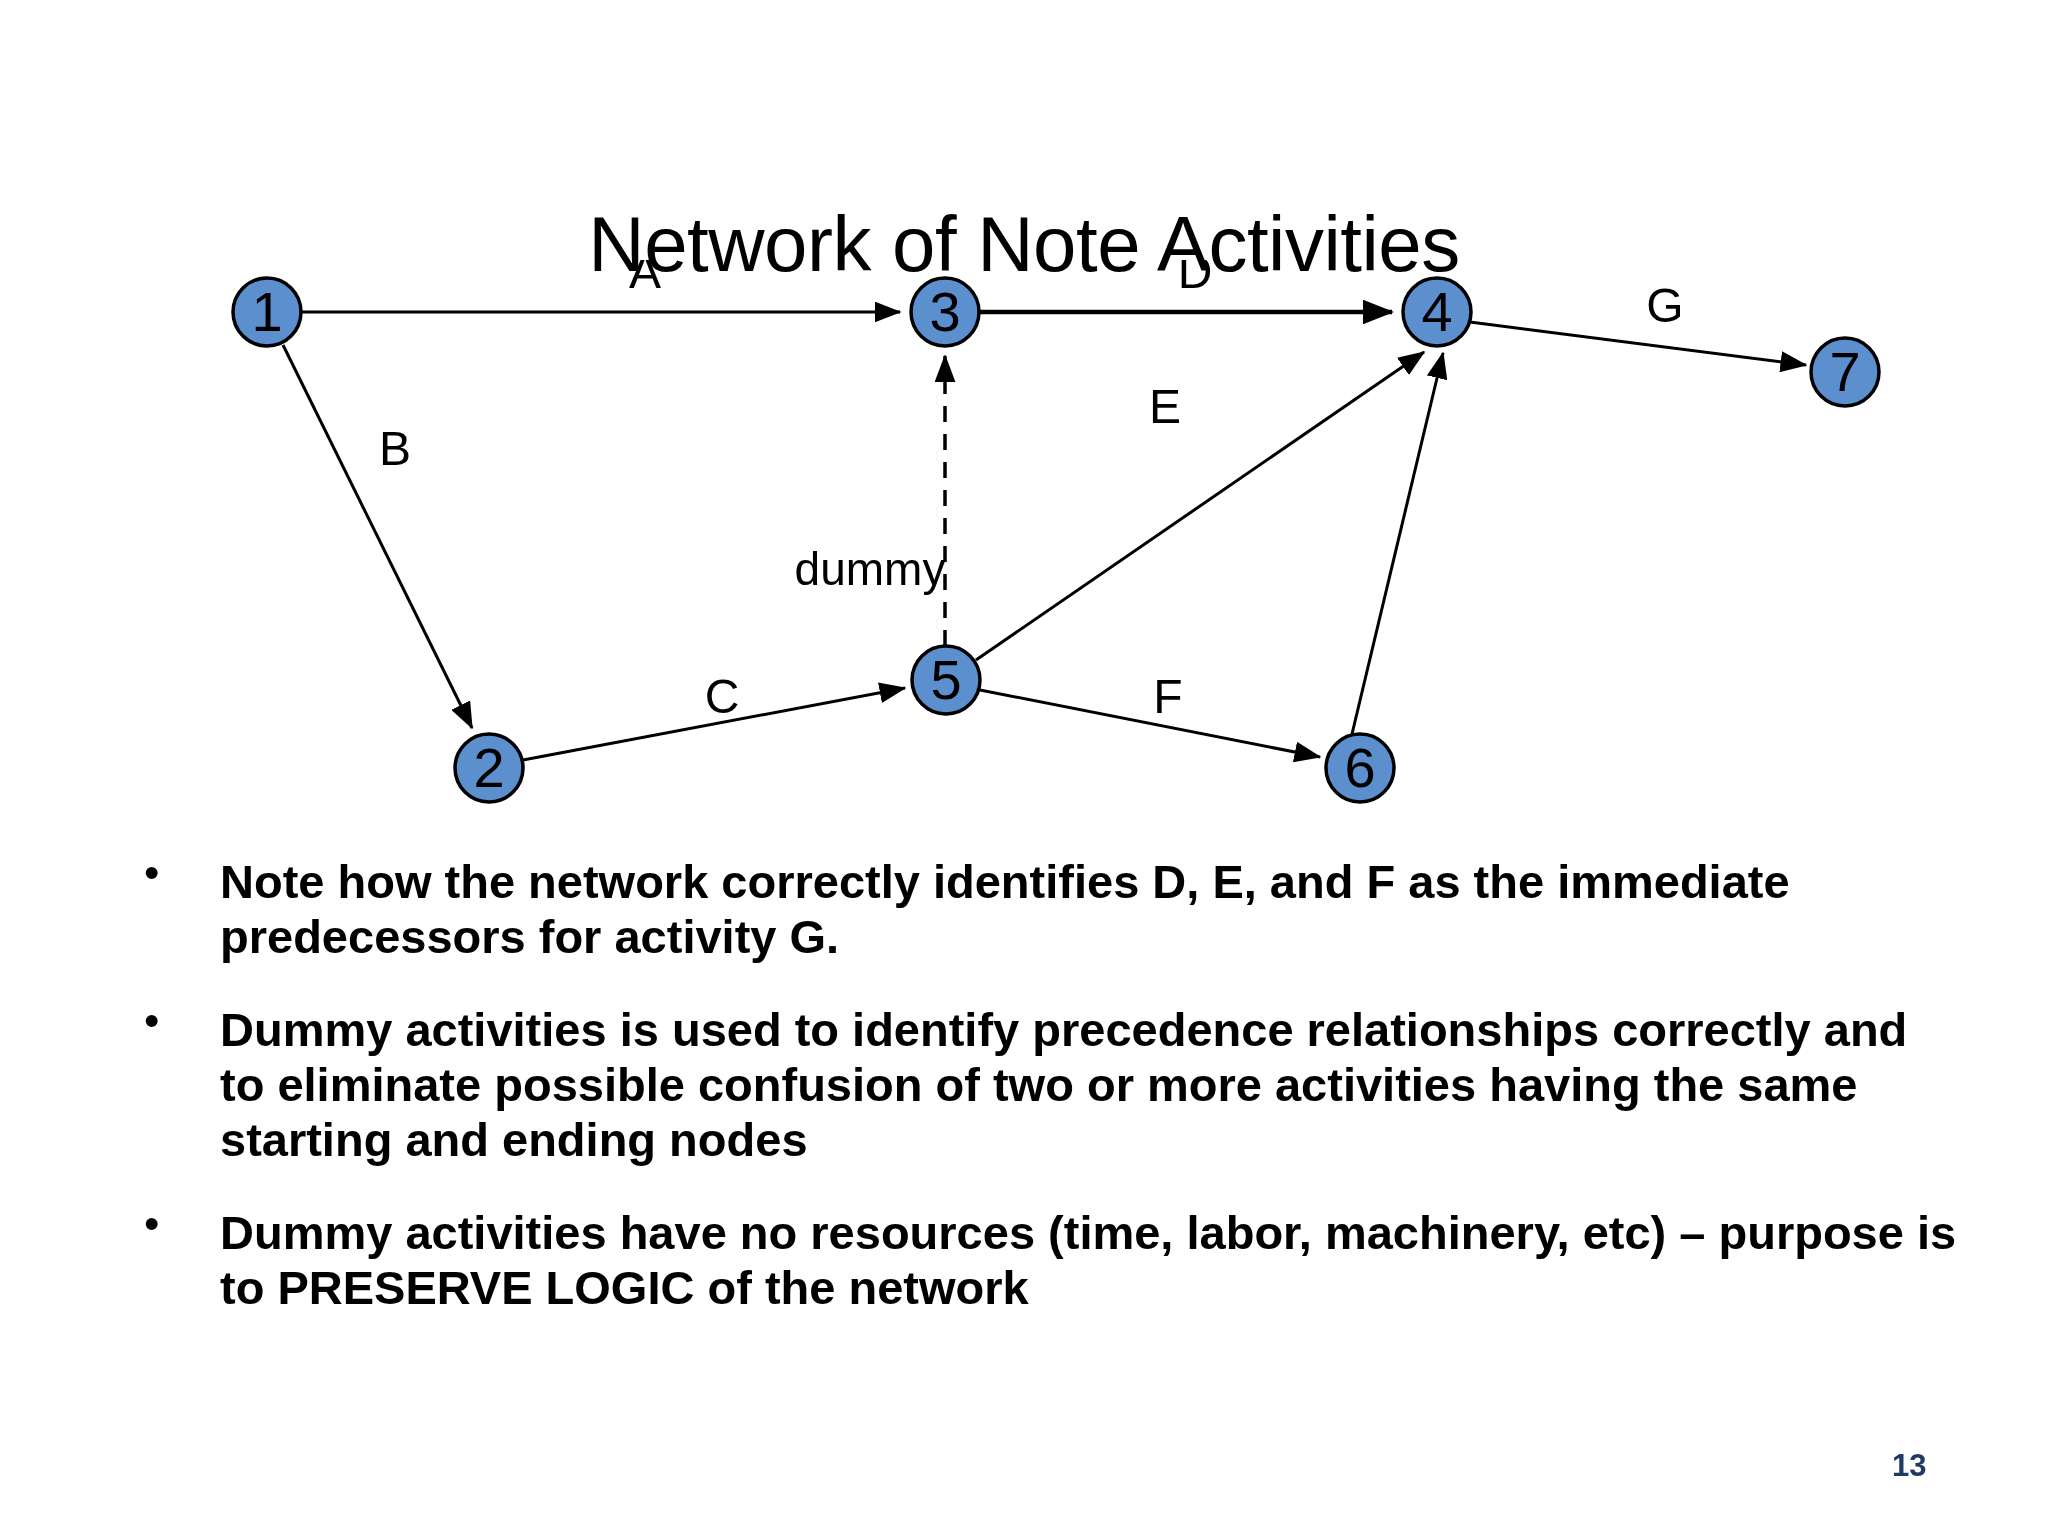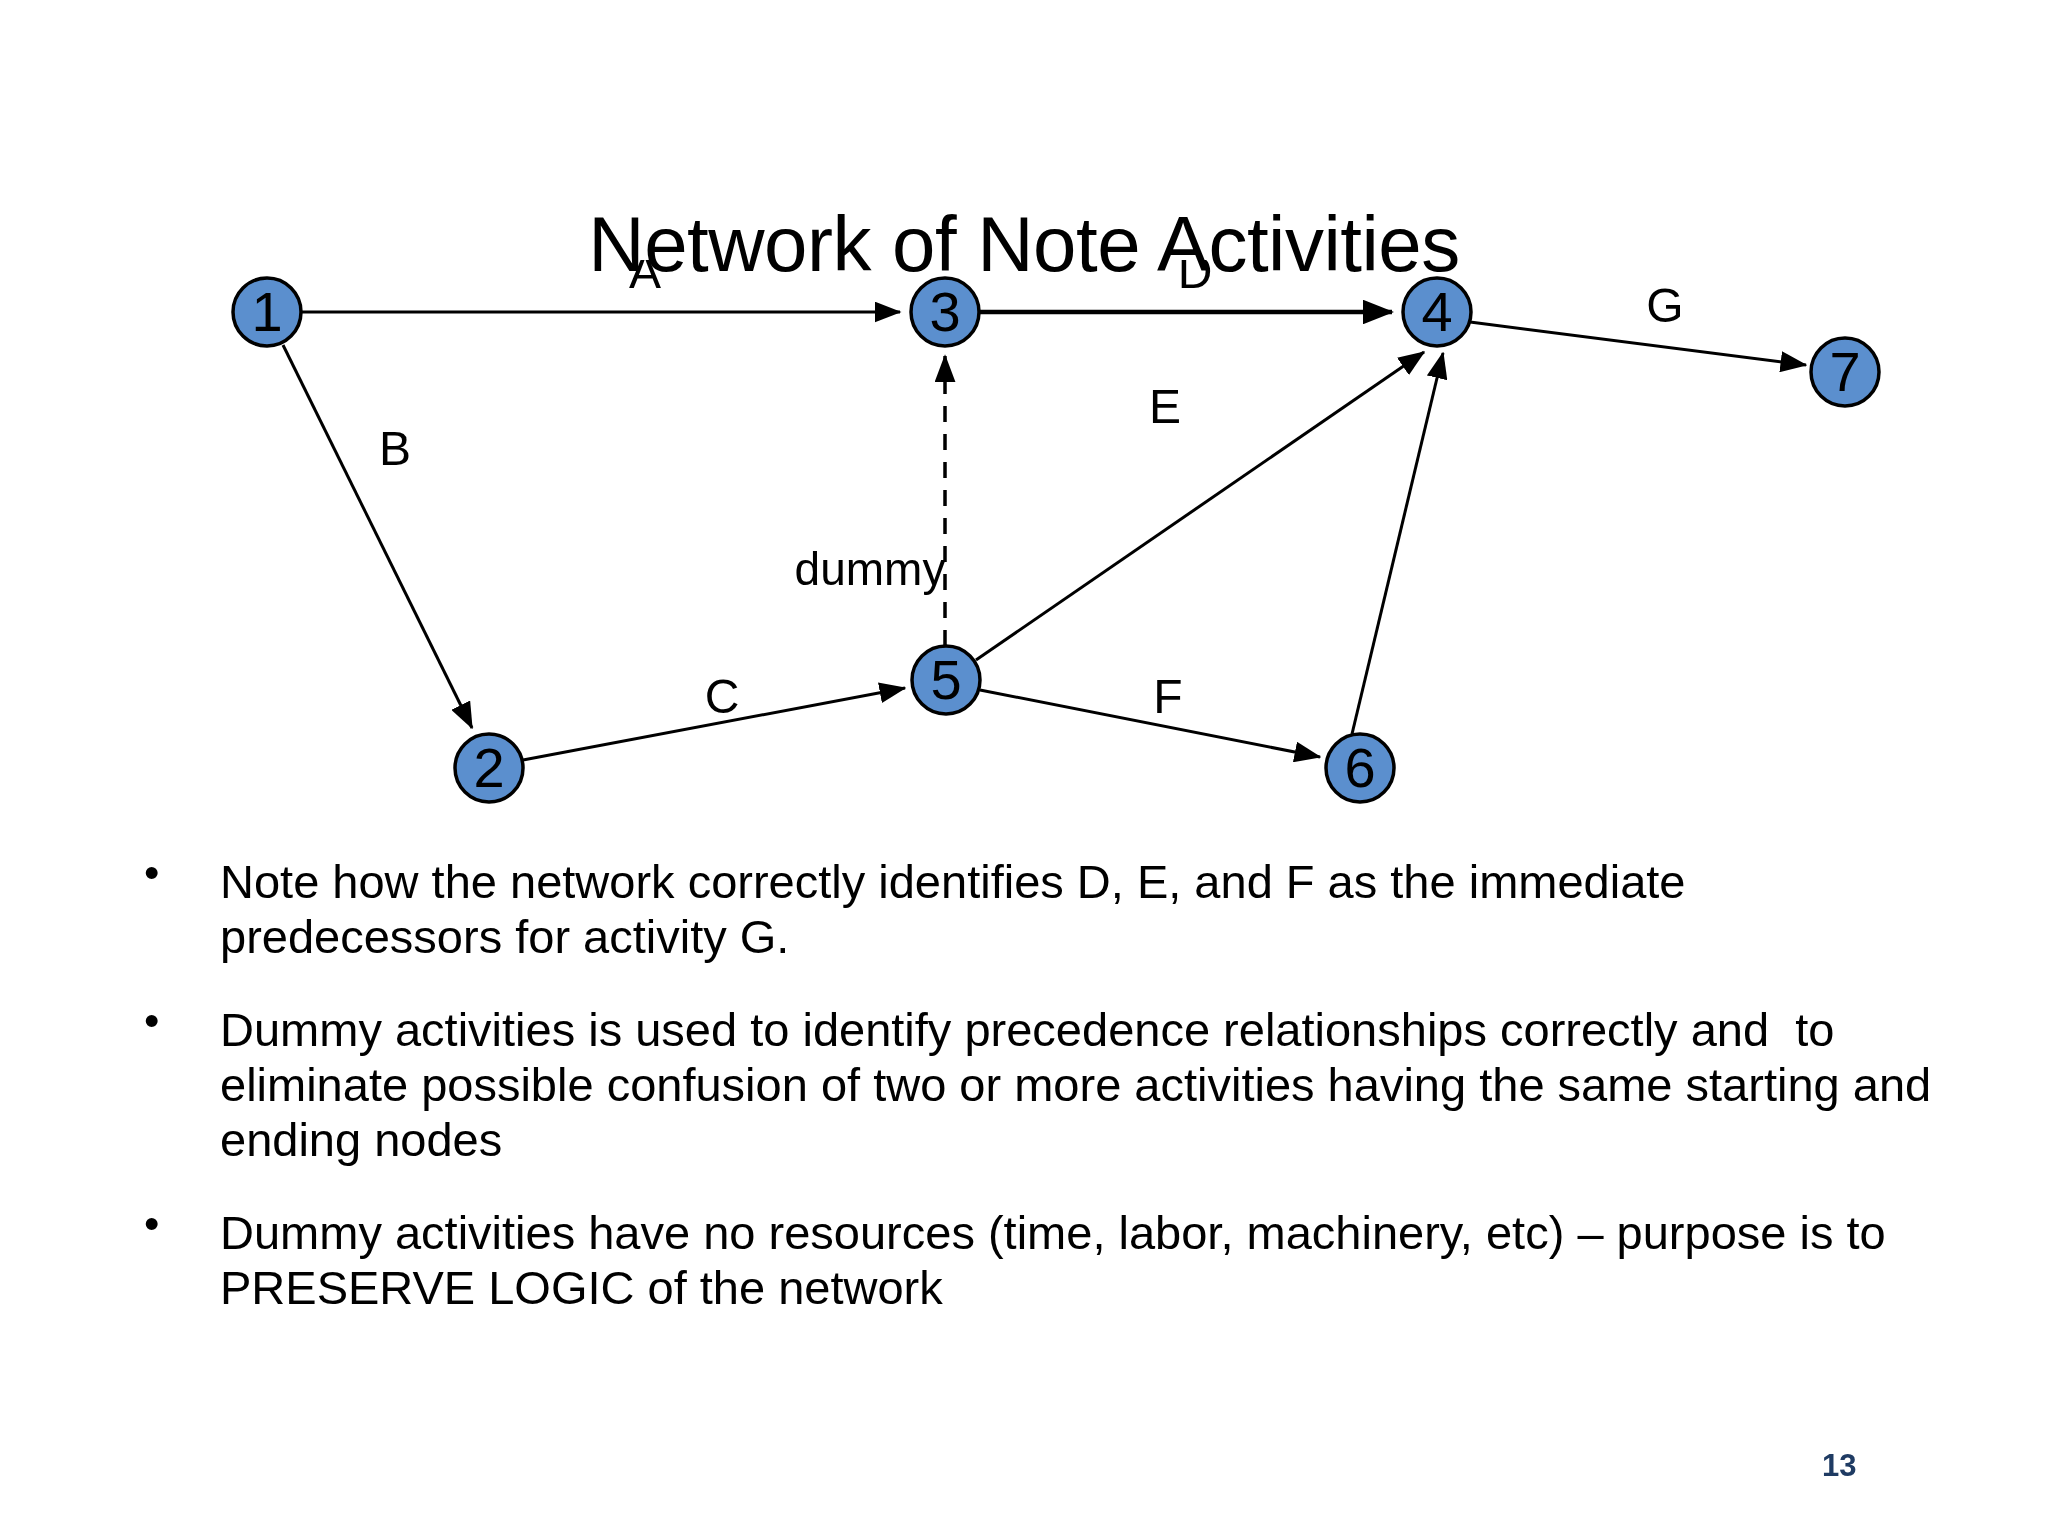--- a/index.html
+++ b/index.html
@@ -104,29 +104,29 @@
     position: absolute;
     left: 14px;
     top: -4px;
     font-size: 44px;
     line-height: 1;
   }
   .bullet-text {
     display: block;
     font-size: 47px;
     line-height: 1.17;
-    font-weight: 400;
+    font-weight: 700;
     color: #000000;
     white-space: pre-wrap;
   }
 
   
   #page-number {
     position: absolute;
-    left: 1822px;
+    left: 1892px;
     top: 1448px;
     font-size: 31px;
     color: #1F3B63;
     font-weight: 700;
   }
 </style>
 </head>
 <body>
 
 <div id="slide">

